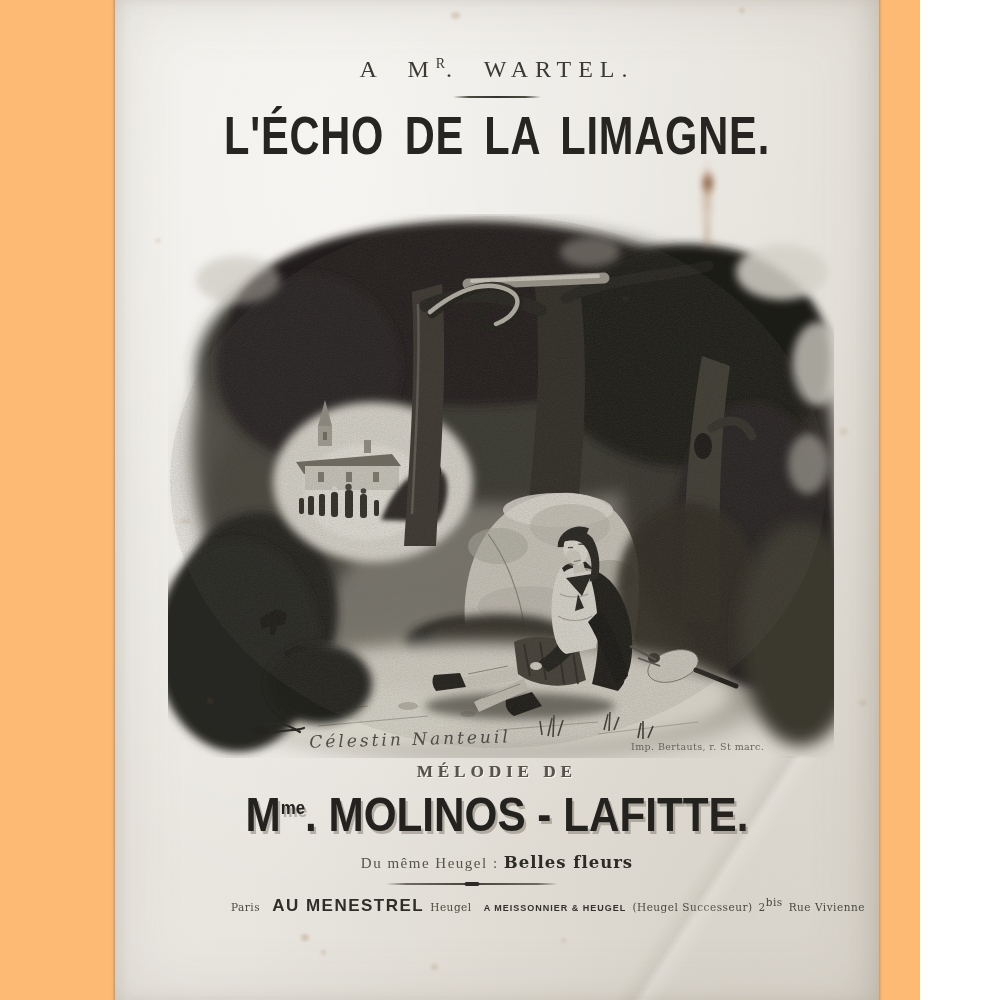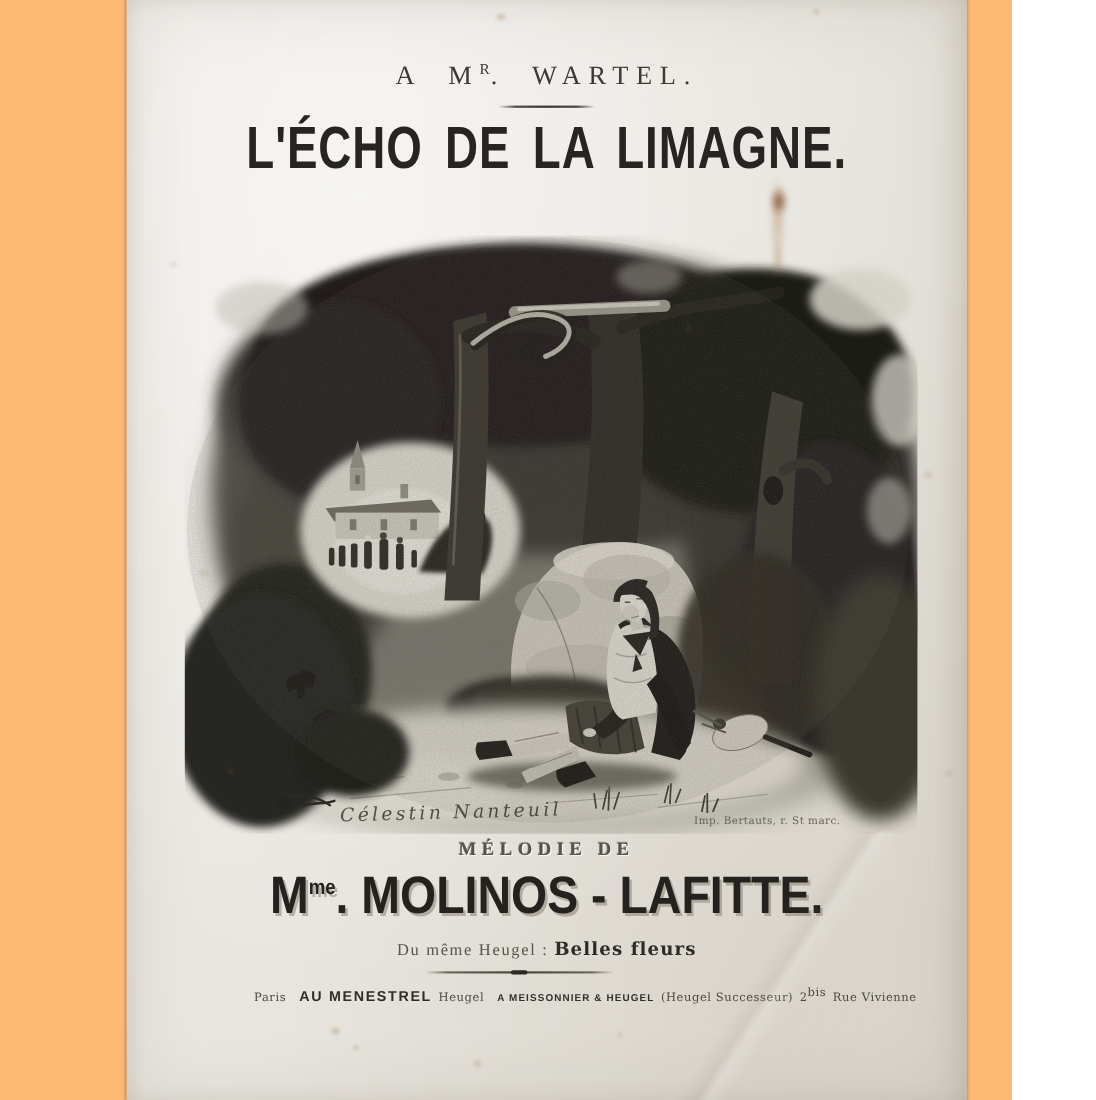--- a/index.html
+++ b/index.html
@@ -58,21 +58,21 @@
 
   .orn-rule{top:886px;left:50%;margin-left:-111px;width:172px;height:4px;}
   .orn-rule .line{position:absolute;top:1px;left:0;width:100%;height:1.6px;
     background:linear-gradient(90deg,rgba(70,66,58,0) 0%,#6e6a60 12%,#45423a 50%,#6e6a60 88%,rgba(70,66,58,0) 100%);}
   .orn-rule .orn{position:absolute;top:0;left:50%;transform:translateX(-50%);width:15px;height:3.5px;
     background:#2c2a25;border-radius:2px;}
 
   
   .publisher{left:116px;top:900px;width:520px;white-space:nowrap;color:#4c4940;font-size:11px;}
   .publisher .lt{font-family:"DejaVu Serif",serif;font-size:10.5px;letter-spacing:.5px;}
-  .publisher .bold-lg{font-family:"Liberation Sans",sans-serif;font-weight:700;font-size:13px;
+  .publisher .bold-lg{font-family:"Liberation Sans",sans-serif;font-weight:700;font-size:17px;
     letter-spacing:1.5px;color:#2f2d27;margin:0 6px 0 6px;text-align:center;}
   .publisher .bold-sm{font-family:"Liberation Sans",sans-serif;font-weight:700;font-size:9px;
     letter-spacing:1px;color:#33312b;margin:0 6px;}
   .publisher .sp{margin-right:6px;}
   .publisher sup{font-size:7px;}
 
   
   .stain-big{left:582px;top:155px;width:22px;height:100px;filter:blur(2.5px);
     background:
       radial-gradient(ellipse 9px 14px at 11px 32px, rgba(110,55,25,.75), rgba(140,90,50,.35) 60%, rgba(140,90,50,0) 100%),

